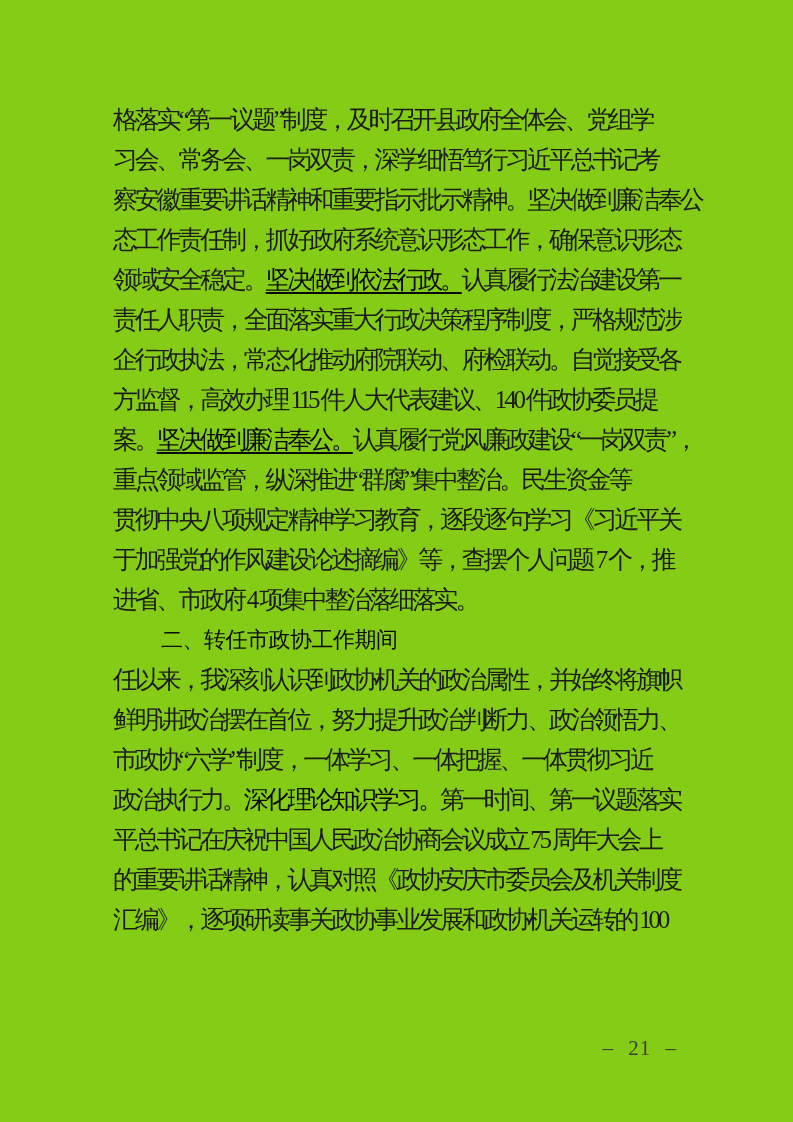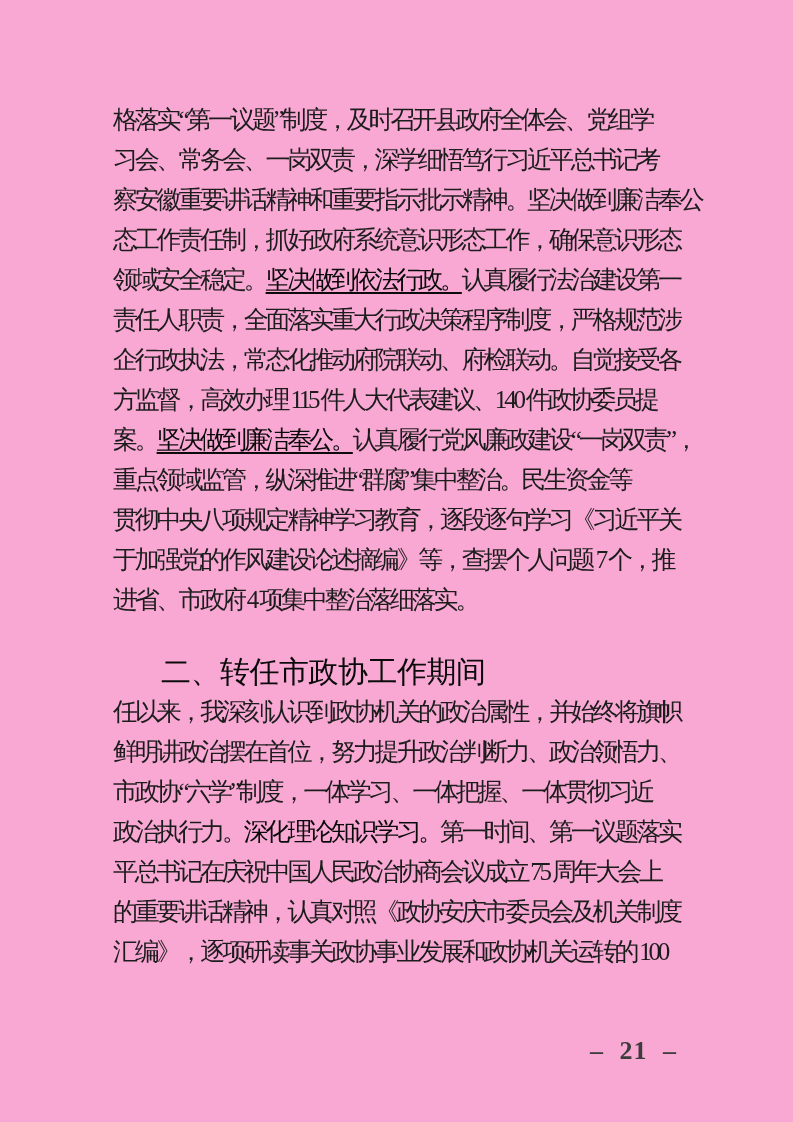--- a/index.html
+++ b/index.html
@@ -5,59 +5,57 @@
   html, body { margin: 0; padding: 0; }
   body {
     width: 793px; height: 1122px;
     background: #ffffff;
     position: relative;
     overflow: hidden;
     font-family: "Liberation Serif", "DejaVu Serif", serif;
   }
   .page {
     position: absolute; inset: 0;
-    background: #f9a8d4;
+    background: #84cc16;
   }
   .doc-body {
     position: absolute;
     left: 113px; top: 100px;
     width: 570px;
   }
   .line {
     height: 40px;
     line-height: 40px;
     white-space: nowrap;
     font-size: 25px;
     letter-spacing: -3.2px;
     color: #1c1c1c;
   }
   .line.heading {
-    font-size: 30px;
+    font-size: 22px;
     letter-spacing: -0.5px;
     font-weight: bold;
     color: #0a0a0a;
     padding-left: 48px;
-    margin-top: 32px;
   }
   .line.indent { padding-left: 44px; }
   .b { font-weight: normal; color: #0a0a0a; }
   .u {
     text-decoration: underline;
     text-decoration-thickness: 2px;
     text-underline-offset: 4px;
   }
   .page-number {
     position: absolute;
     top: 1036px;
     right: 116px;
-    font-size: 26px;
+    font-size: 21px;
     letter-spacing: 1px;
     word-spacing: 8px;
     color: #3c3c3c;
-    font-weight: bold;
   }
 </style>
 </head>
 <body>
 
 <div class="page">
   <div class="doc-body">
       <div class="line"><span class="">格落实“第一议题”制度，及时召开县政府全体会、党组学</span></div>
       <div class="line"><span class="">习会、常务会、一岗双责，深学细悟笃行习近平总书记考</span></div>
       <div class="line"><span class="">察安徽重要讲话精神和重要指示批示精神。坚决做到廉洁奉公</span></div>

